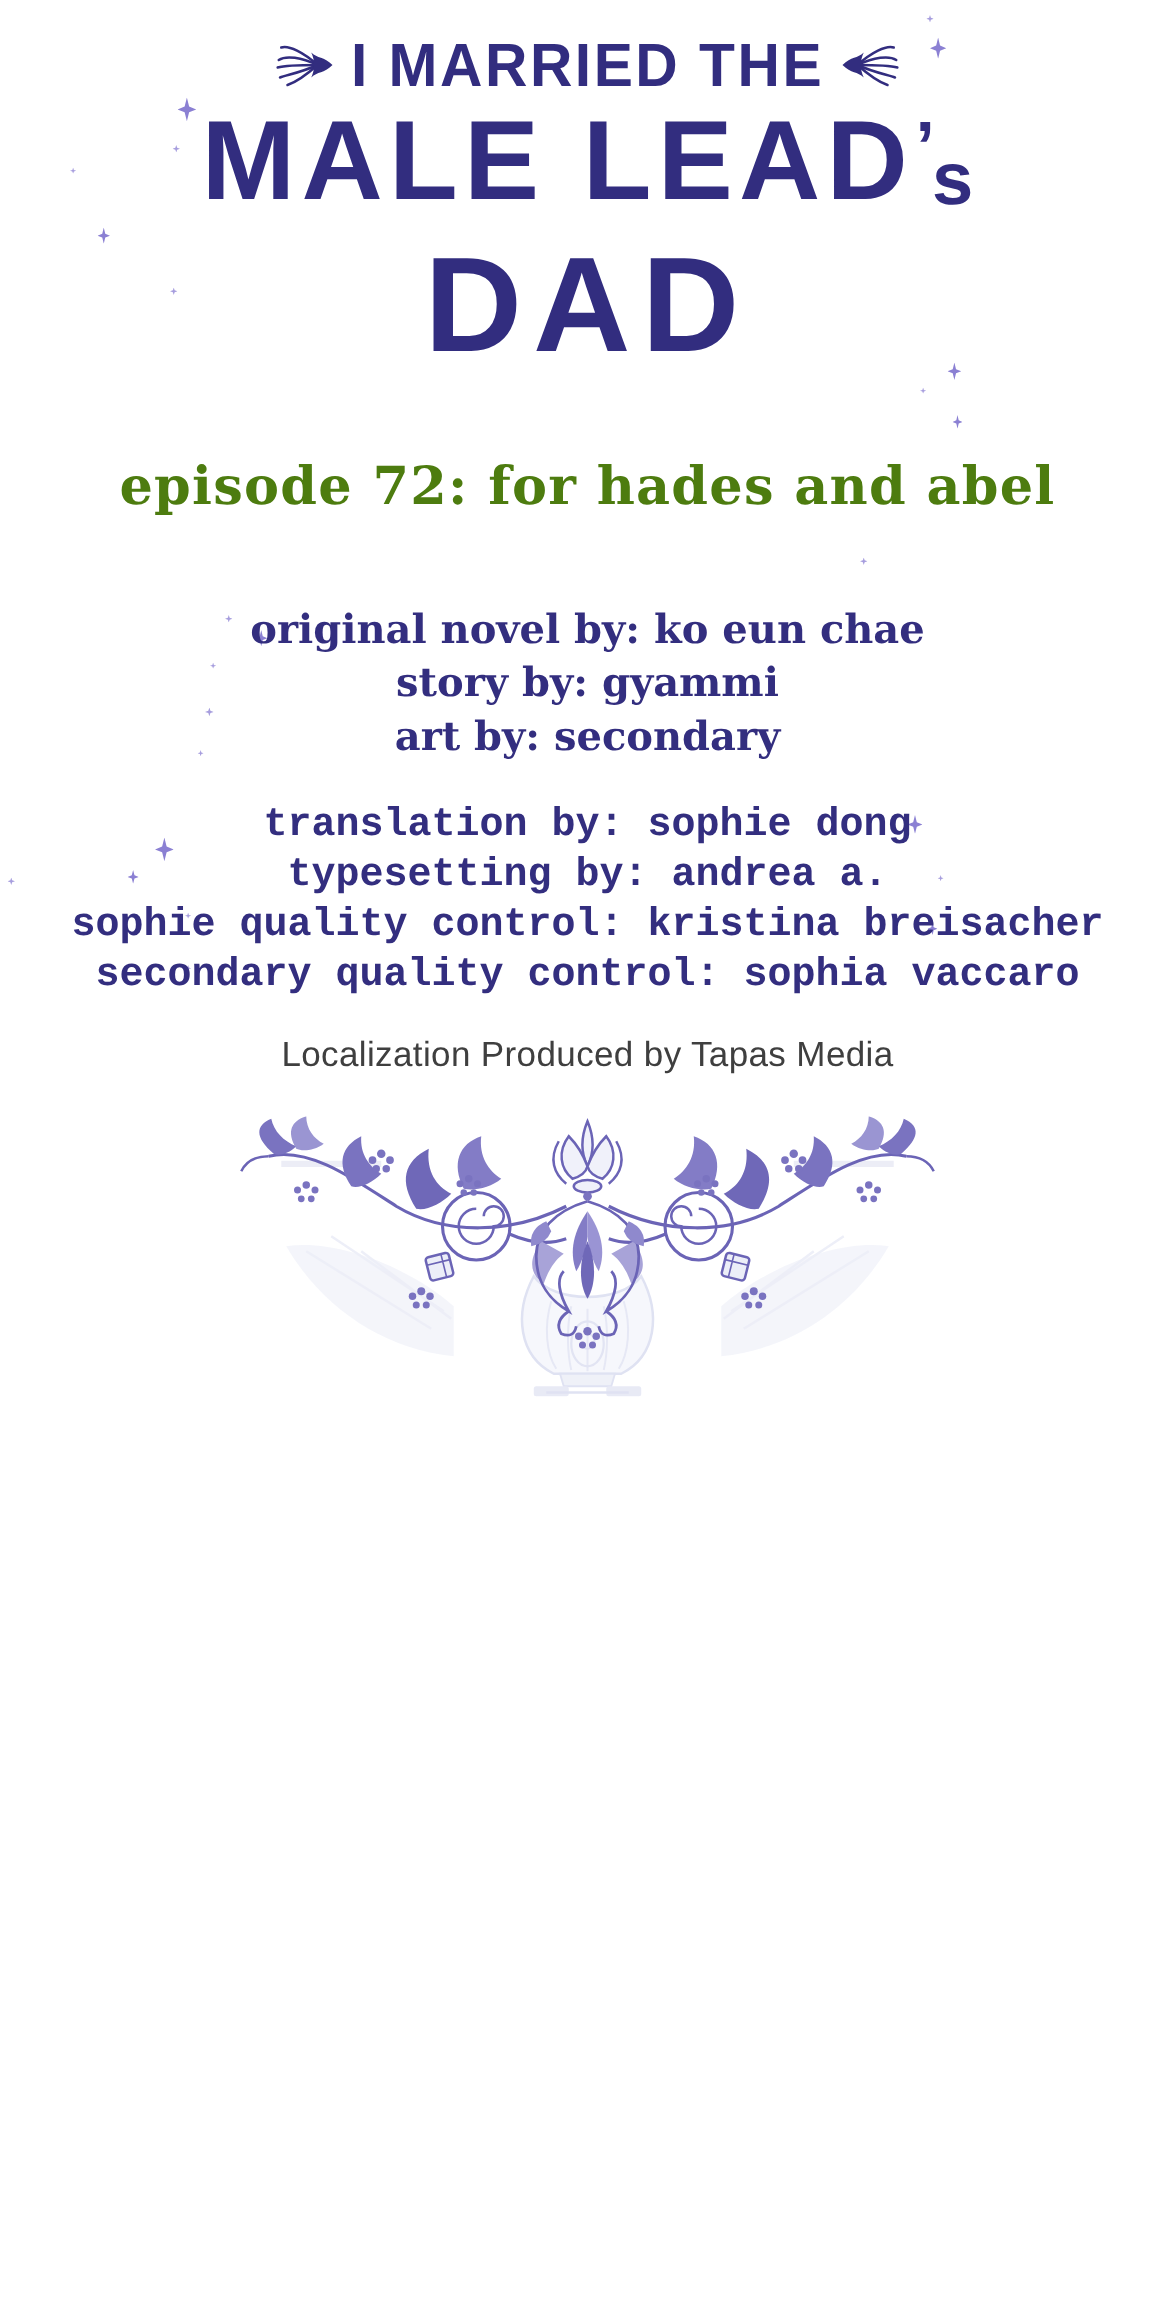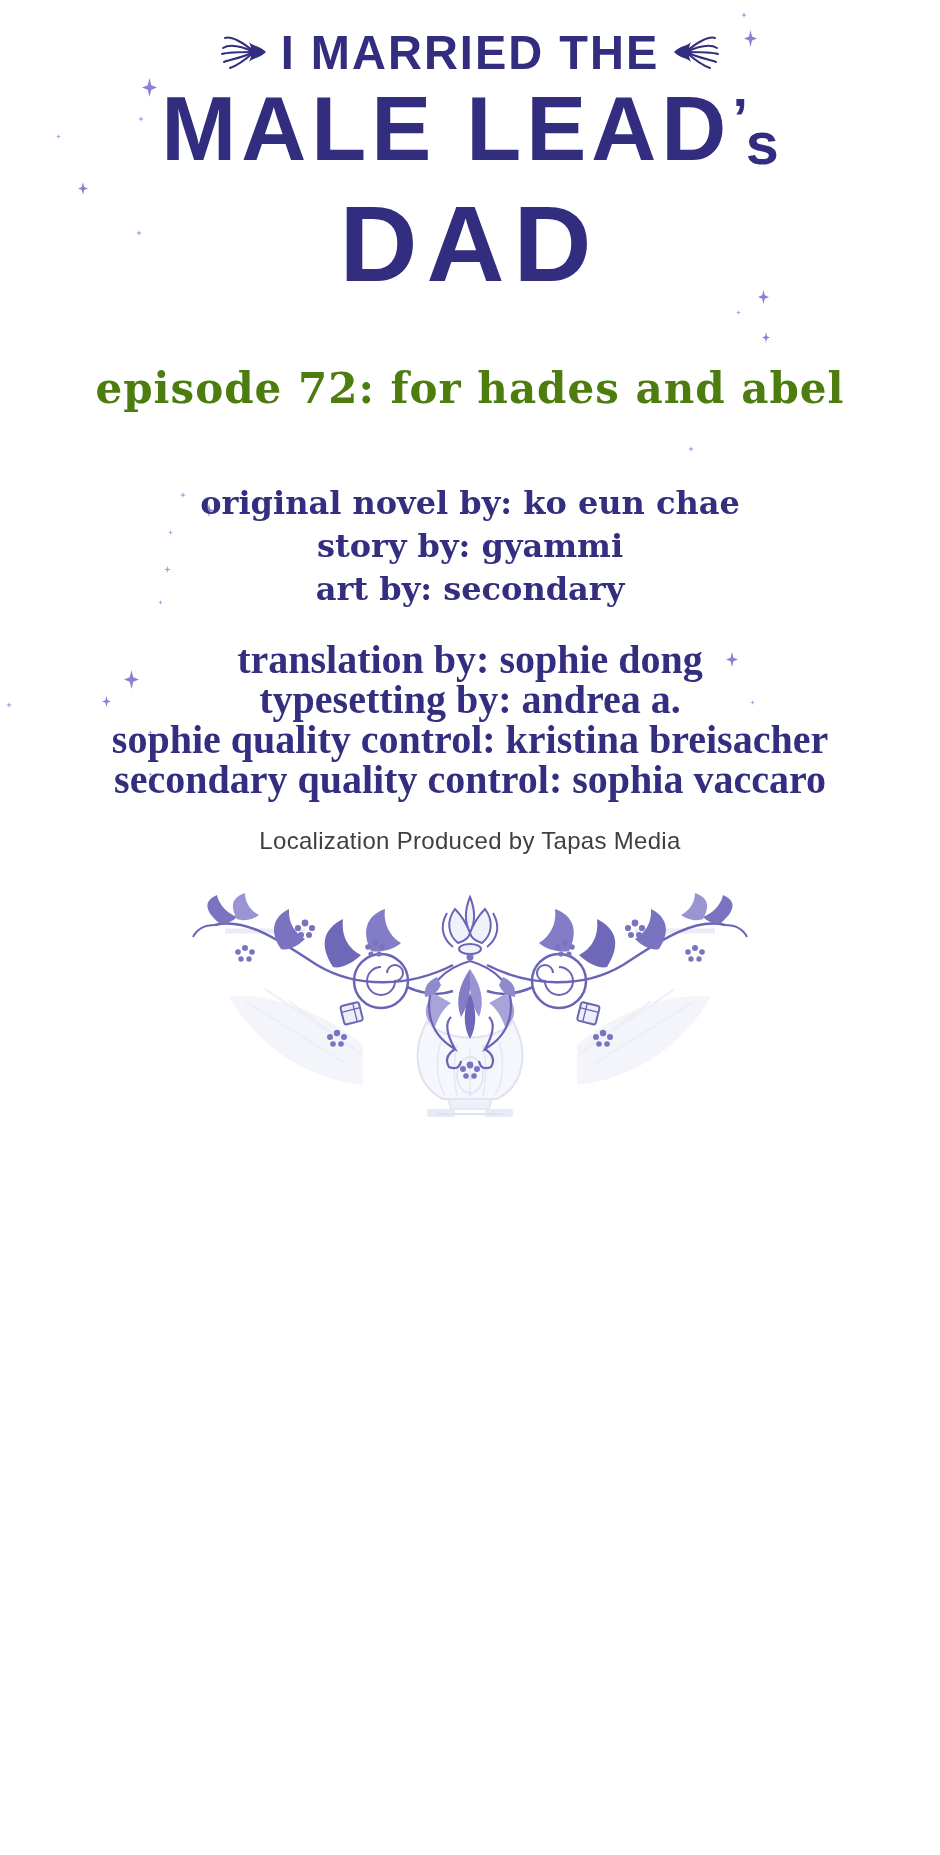--- a/index.html
+++ b/index.html
@@ -21,24 +21,24 @@
   }
   .fleuron{display:block;}
   .t2{top:84px;font-size:90px;font-weight:700;color:#322d7f;letter-spacing:5px;line-height:1;white-space:nowrap;}
   .t2 .apos{font-size:0.62em;position:relative;top:-0.42em;margin-left:0.02em;margin-right:-0.04em;letter-spacing:0;}
   .t2 .slet{font-size:0.66em;position:relative;top:0.06em;letter-spacing:0;}
   .t3{top:190px;font-size:108px;font-weight:700;color:#322d7f;letter-spacing:9px;line-height:1;}
 
   
   .ep{top:368px;font-family:"DejaVu Serif",serif;font-weight:700;font-size:42px;color:#4d7c0f;letter-spacing:1px;line-height:1;}
   .credits1{top:482px;font-family:"DejaVu Serif",serif;font-weight:700;font-size:32px;color:#332e7f;line-height:43px;}
-  .credits2{top:640px;font-family:Liberation Serif, serif;font-weight:700;font-size:40px;color:#332e7f;line-height:40px;}
+  .credits2{top:640px;font-family:Liberation Mono, monospace;font-weight:700;font-size:32px;color:#332e7f;line-height:40px;}
   .credits1 div,.credits2 div{white-space:nowrap;}
 
-  .loc{top:827px;font-size:24px;color:#3f3f3f;letter-spacing:0.3px;line-height:1.2;}
+  .loc{top:827px;font-size:28px;color:#3f3f3f;letter-spacing:0.3px;line-height:1.2;}
 
   
   .sp{
     position:absolute;display:block;
     clip-path:polygon(50% 0%, 62% 38%, 100% 50%, 62% 62%, 50% 100%, 38% 62%, 0% 50%, 38% 38%);
   }
   .sp.big{background:#8b80d3;}
   .sp.dim{background:#a79ede;}
 
   .flourish{position:absolute;left:185px;top:893px;}

